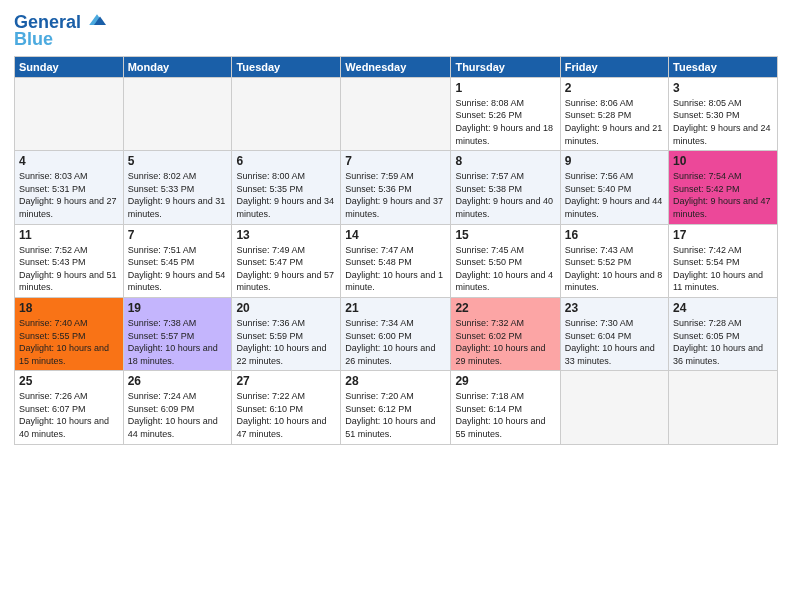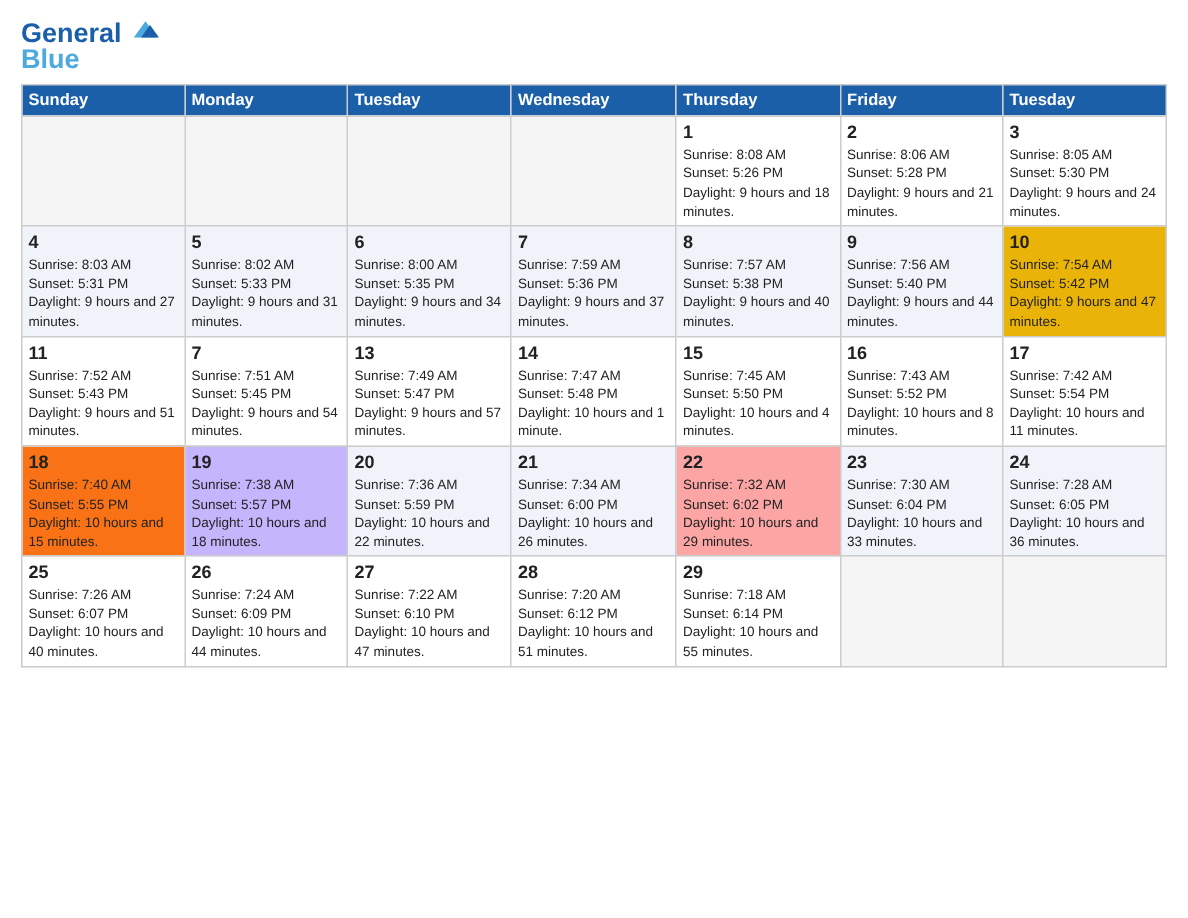--- a/index.html
+++ b/index.html
@@ -165,21 +165,21 @@
             <div class="day-info">Sunrise: 7:59 AM<br>Sunset: 5:36 PM<br>Daylight: 9 hours and 37 minutes.</div>
           </td>
           <td style="background: rgb(240, 244, 250);">
             <span class="day-num">8</span>
             <div class="day-info">Sunrise: 7:57 AM<br>Sunset: 5:38 PM<br>Daylight: 9 hours and 40 minutes.</div>
           </td>
           <td style="background: rgb(240, 244, 250);">
             <span class="day-num">9</span>
             <div class="day-info">Sunrise: 7:56 AM<br>Sunset: 5:40 PM<br>Daylight: 9 hours and 44 minutes.</div>
           </td>
-          <td style="background: #eab308;">
+          <td style="background: #ec4899;">
             <span class="day-num">10</span>
             <div class="day-info">Sunrise: 7:54 AM<br>Sunset: 5:42 PM<br>Daylight: 9 hours and 47 minutes.</div>
           </td>
         </tr>
         <tr>
           <td>
             <span class="day-num">11</span>
             <div class="day-info">Sunrise: 7:52 AM<br>Sunset: 5:43 PM<br>Daylight: 9 hours and 51 minutes.</div>
           </td>
           <td>

